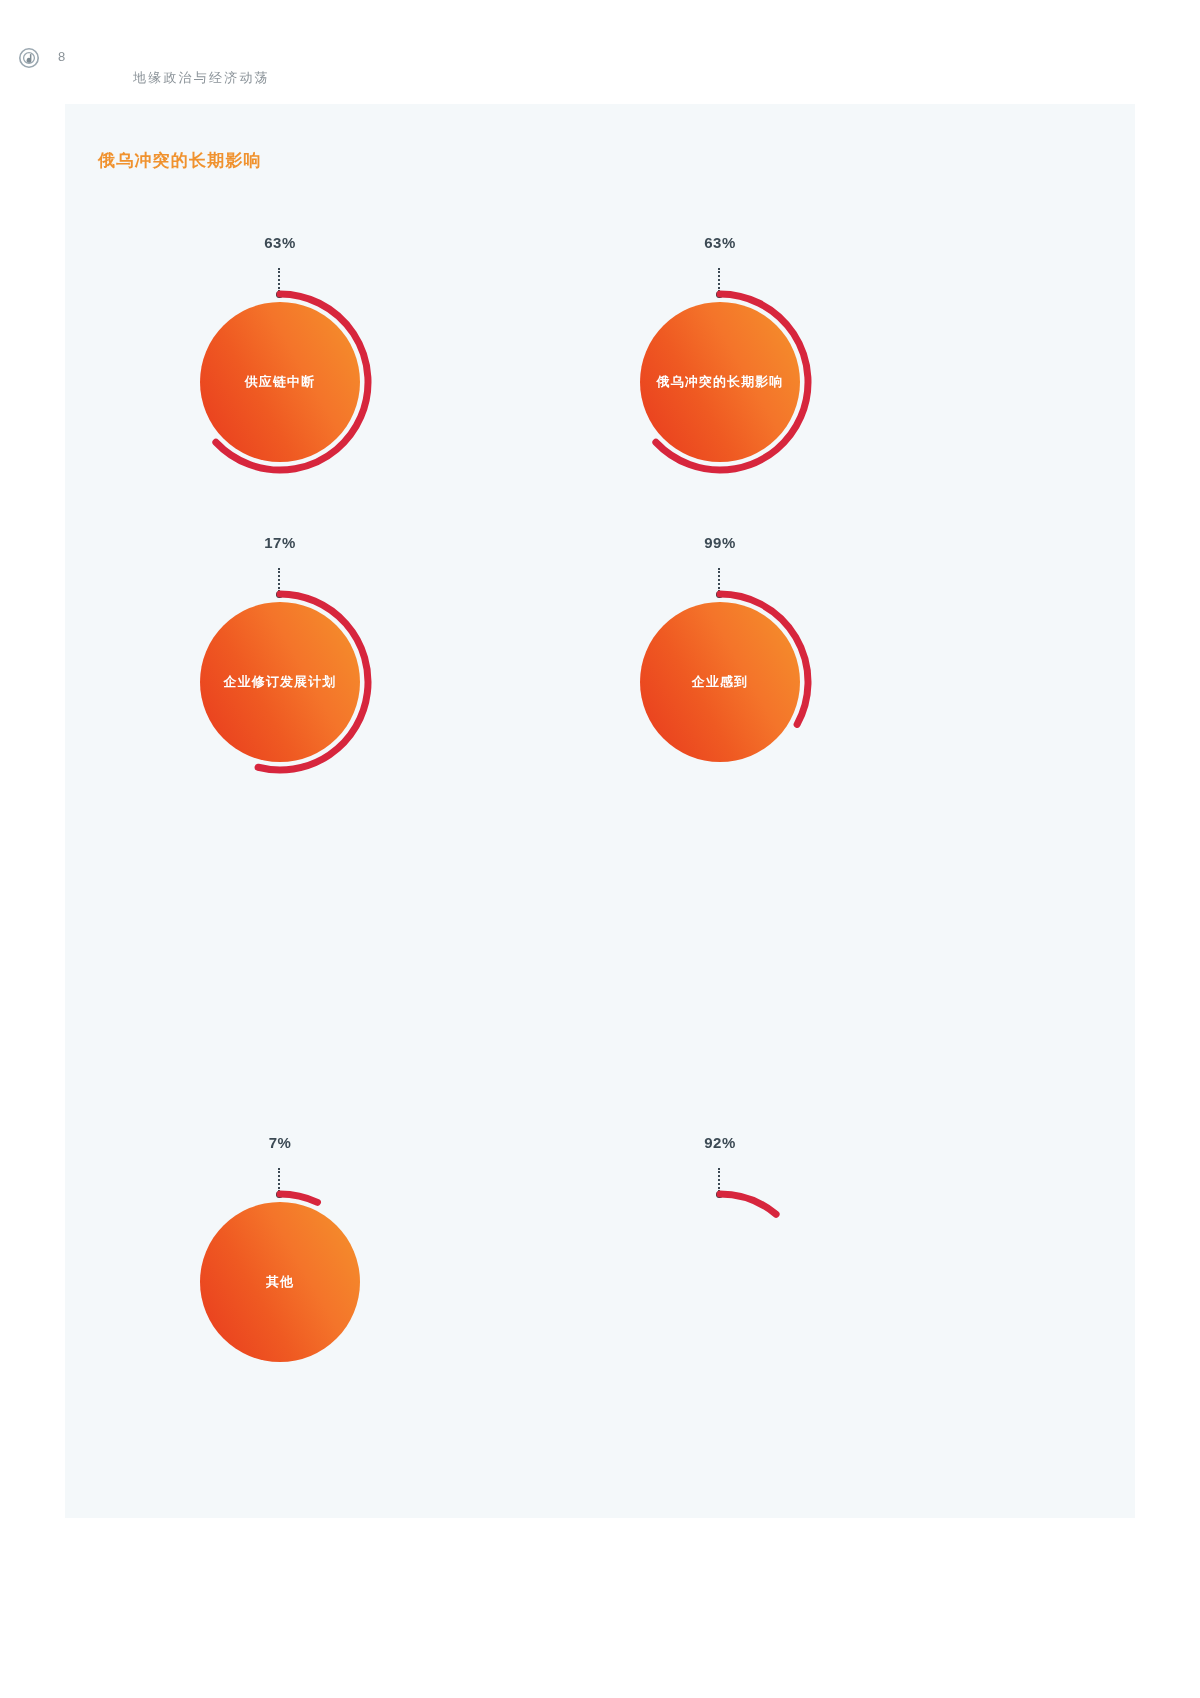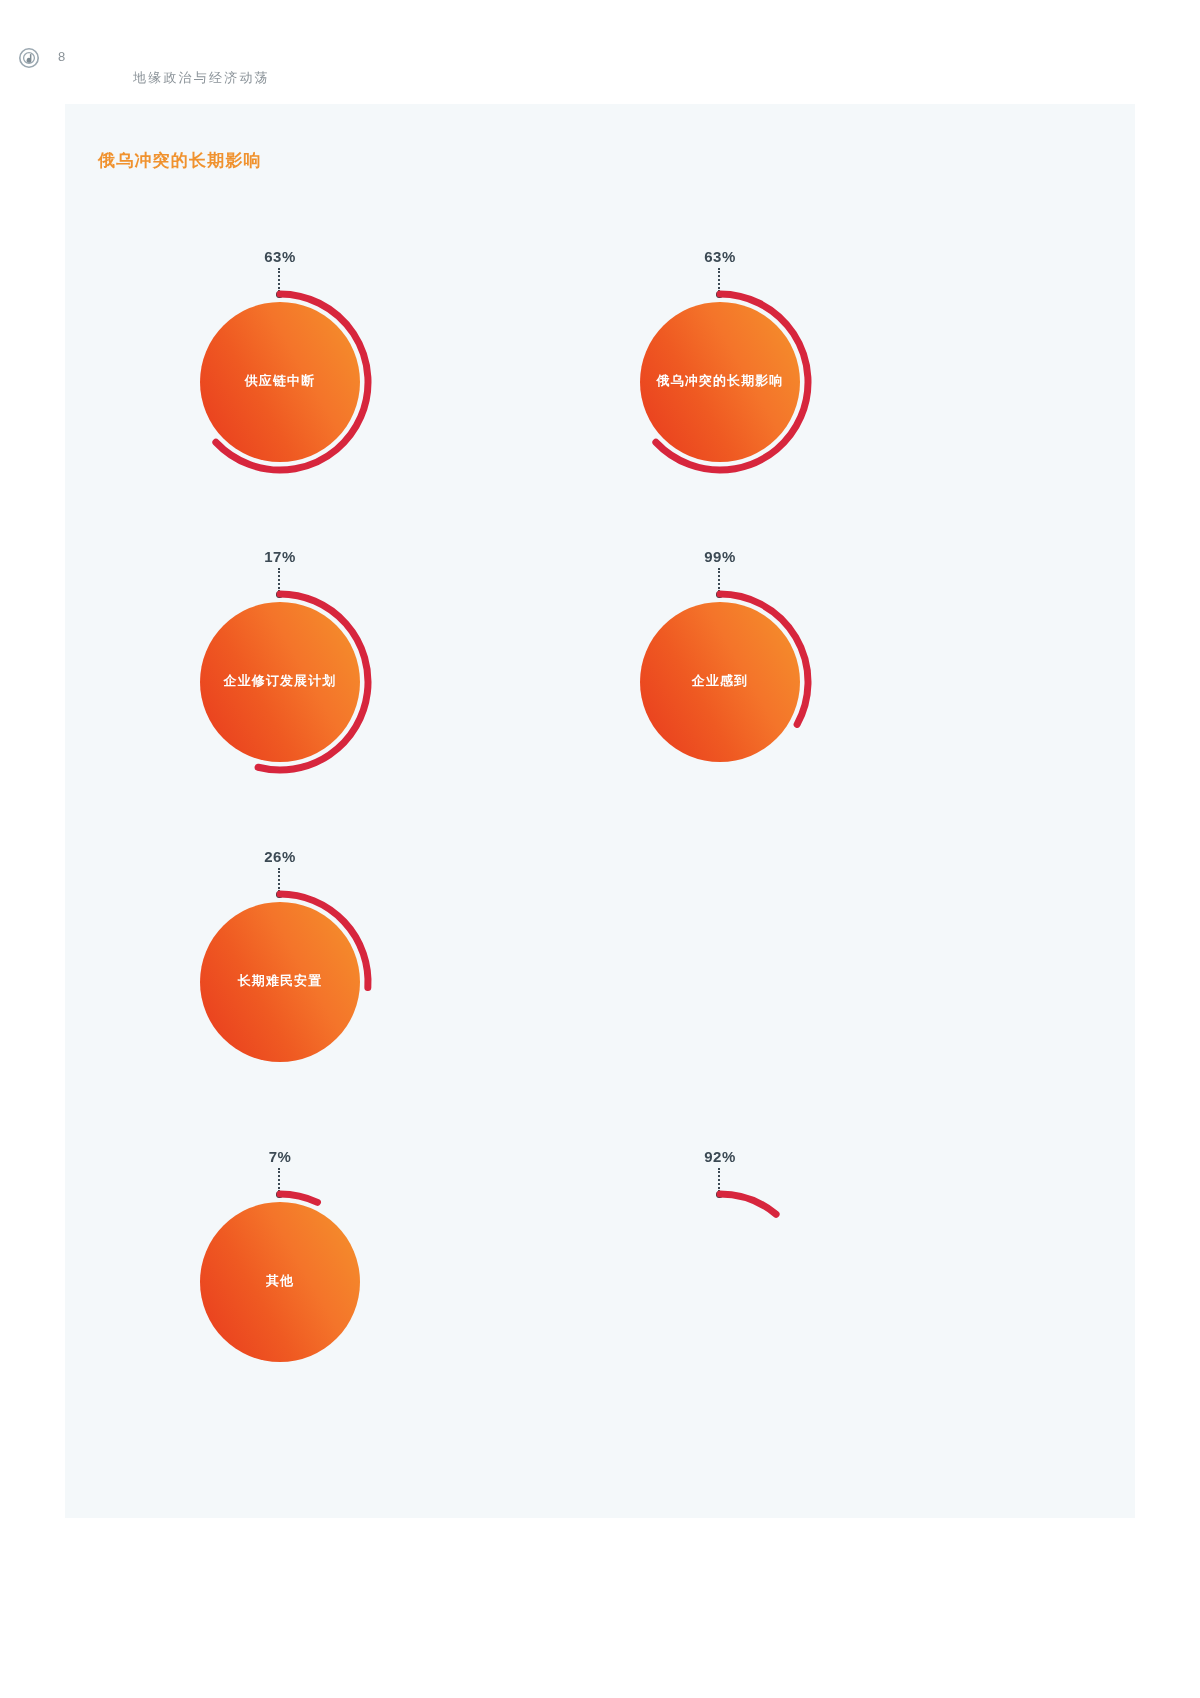--- a/index.html
+++ b/index.html
@@ -51,21 +51,21 @@
   .gauge-cell.row0 { top:12px; }
   .gauge-cell.row1 { top:312px; }
   .gauge-cell.row2 { top:612px; }
   .gauge-cell.row3 { top:912px; }
 
   .gauge-inner {
     position:absolute; left:60px; top:0; width:300px; height:300px;
   }
 
   .pct-label {
-    position:absolute; left:0; top:14px; width:180px;
+    position:absolute; left:0; top:0; width:180px;
     text-align:center;
     font-size:15px; font-weight:bold; color:#3c4a54;
     letter-spacing:.5px;
   }
   .connector {
     position:absolute; left:88px; top:34px;
     width:2px; height:24px;
     border-left:2px dotted #3c4a54;
   }
   .connector-dot {
@@ -79,21 +79,20 @@
     width:180px; height:180px;
     overflow:visible;
   }
 
   .bubble {
     position:absolute; left:10px; top:68px;
     width:160px; height:160px; border-radius:50%;
     background:linear-gradient(60deg,#e8391e 0%, #ef5a22 38%, #f4742a 62%, #f4932c 100%);
     display:flex; align-items:center; justify-content:center;
     text-align:center;
-    font-family:Liberation Mono, monospace;
   }
   .bubble-label {
     color:#ffffff; font-size:13px; font-weight:bold;
     letter-spacing:1.1px; line-height:1.55;
     white-space:pre-line;
     text-shadow:0 0 1px rgba(0,0,0,.07);
   }
 </style>
 </head>
 <body>
@@ -166,33 +165,20 @@
           <div class="connector-dot"></div>
           <svg class="arc-svg" viewBox="0 0 180 180">
               <path d="M 90 2 A 88 88 0 0 1 167.11498784385998 132.39432332095095" fill="none" stroke="#d7263d" stroke-width="7" stroke-linecap="round"></path>
             </svg>
           <div class="bubble">
             <span class="bubble-label">企业感到</span>
           </div>
         </div>
       </div>
 
-      <div class="gauge-cell col0 row2">
-        <div class="gauge-inner">
-          <div class="pct-label">26%</div>
-          <div class="connector"></div>
-          <div class="connector-dot"></div>
-          <svg class="arc-svg" viewBox="0 0 180 180">
-              <path d="M 90 2 A 88 88 0 0 1 177.82635210168792 95.52556571857959" fill="none" stroke="#d7263d" stroke-width="7" stroke-linecap="round"></path>
-            </svg>
-          <div class="bubble">
-            <span class="bubble-label">长期难民安置</span>
-          </div>
-        </div>
-      </div>
 
 
       <div class="gauge-cell col0 row3">
         <div class="gauge-inner">
           <div class="pct-label">7%</div>
           <div class="connector"></div>
           <div class="connector-dot"></div>
           <svg class="arc-svg" viewBox="0 0 180 180">
               <path d="M 90 2 A 88 88 0 0 1 127.4685776577264 10.37521938299028" fill="none" stroke="#d7263d" stroke-width="7" stroke-linecap="round"></path>
             </svg>

